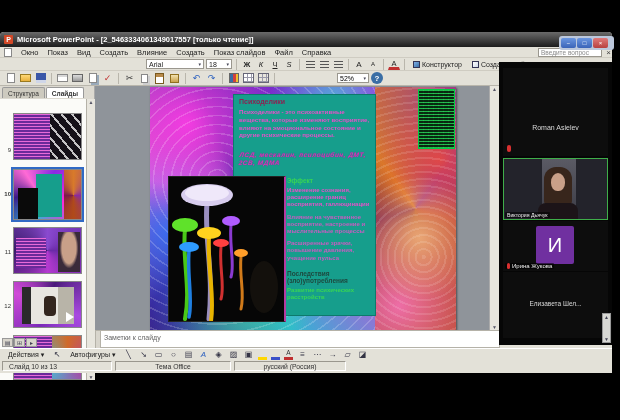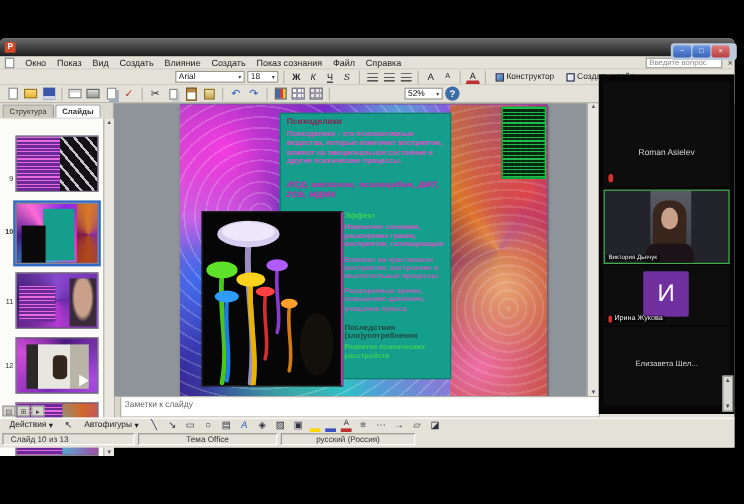--- a/index.html
+++ b/index.html
@@ -155,31 +155,32 @@
 </style>
 </head>
 <body>
 
 <div class="screen">
 
   <div class="abs ppt">
 
     <div class="abs titlebar">
       <span class="ppt-icon">P</span>
+      <span class="title-text">Microsoft PowerPoint - [2_5463334061349017557 [только чтение]]</span>
     </div>
 
     <div class="abs menubar">
       <span class="doc-icon"></span>
       <span class="menu-item">Окно</span>
       <span class="menu-item">Показ</span>
       <span class="menu-item">Вид</span>
       <span class="menu-item">Создать</span>
       <span class="menu-item">Влияние</span>
       <span class="menu-item">Создать</span>
-      <span class="menu-item">Показ сознания</span>
+      <span class="menu-item">Показ слайдов</span>
       <span class="menu-item">Файл</span>
       <span class="menu-item">Справка</span>
       <span class="q-box">Введите вопрос</span>
       <span class="menu-close">×</span>
     </div>
 
     <div class="abs fmtbar">
       <span class="combo" style="width:58px">
         <span>Arial</span>
         <span class="caret">▾</span>

